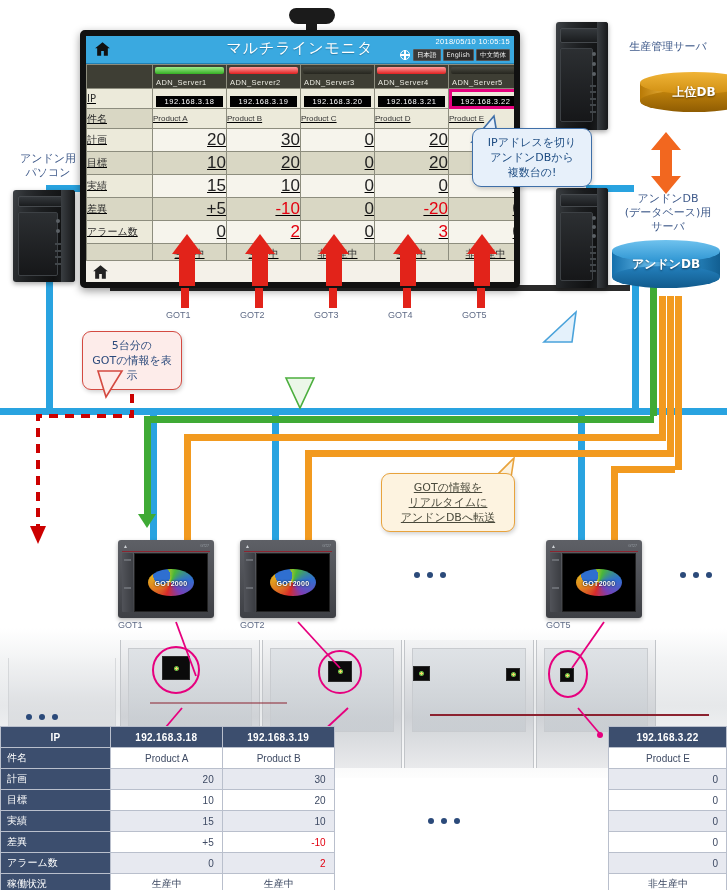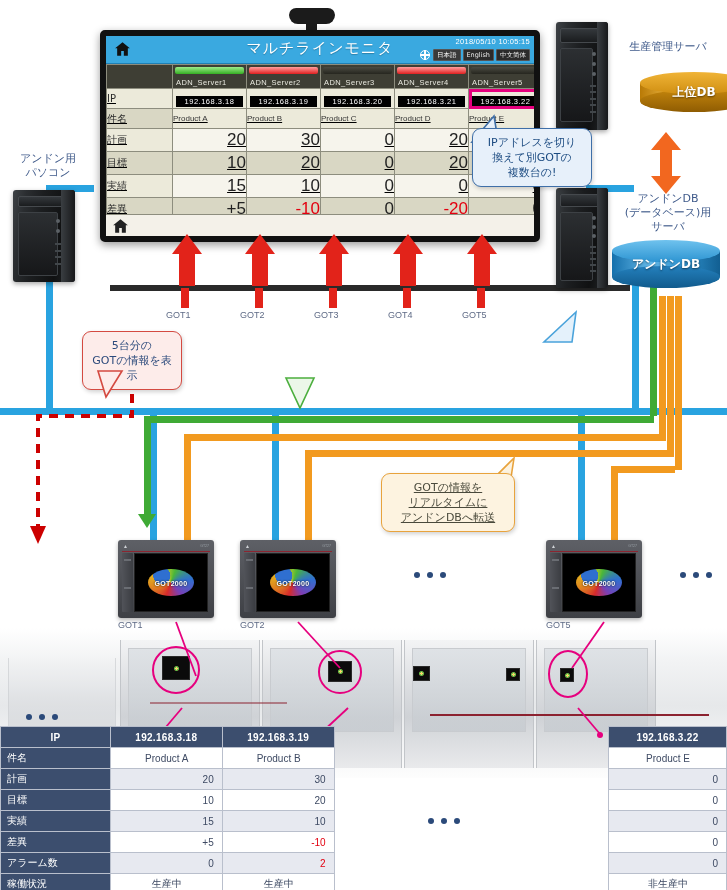--- a/index.html
+++ b/index.html
@@ -43,21 +43,21 @@
     text-shadow:0 1px 2px rgba(0,0,0,.5);
     font-family:"DejaVu Sans","Liberation Sans",sans-serif; }
   .db-orange .top { background:linear-gradient(180deg,#f0b437,#d08f12); }
   .db-orange .body { background:linear-gradient(90deg,#b97a06,#f5c251 35%,#d79a1a 65%,#8f5c02); }
   .db-orange .bot { background:linear-gradient(180deg,#c2840c,#8f5c02); }
   .db-blue .top { background:linear-gradient(180deg,#6fc2ee,#2e95d2); }
   .db-blue .body { background:linear-gradient(90deg,#1570ac,#63b8e8 35%,#2f93cf 65%,#125f92); }
   .db-blue .bot { background:linear-gradient(180deg,#2480bd,#115b8d); }
 
   
-  #monitor { position:absolute; left:100px; top:30px; width:440px; height:212px;
+  #monitor { position:absolute; left:80px; top:30px; width:440px; height:258px;
     background:#111; border:6px solid #111; border-radius:5px;
     box-shadow:0 3px 8px rgba(0,0,0,.4); }
   #mon-stand-pole { position:absolute; left:306px; top:16px; width:11px; height:20px; background:#1b1b1b; }
   #mon-stand-cap { position:absolute; left:289px; top:8px; width:46px; height:16px;
     background:#1b1b1b; border-radius:8px 8px 10px 10px; }
   #screen { position:absolute; inset:0; background:#f4f1e9; overflow:hidden; }
 
   .scr-header { height:28px; background:#3aa9e0; position:relative;
     border-bottom:1px solid #1f7fb3; }
   .scr-title { position:absolute; left:0; right:0; top:3px; text-align:center;
@@ -471,21 +471,21 @@
     <span class="gotlabel" style="left:206px;top:22px;">GOT3</span>
     <span class="gotlabel" style="left:280px;top:22px;">GOT4</span>
     <span class="gotlabel" style="left:354px;top:22px;">GOT5</span>
   </div>
 
   <svg class="tailsvg" style="left:468px;top:116px;width:40px;height:30px;">
     <path d="M26 0 L4 26 L30 24 Z" fill="#e7f0fa" stroke="#3f6fa8" stroke-width="1.6"></path>
   </svg>
   <div class="bubble blue" style="left:472px;top:128px;width:120px;">
     <div>IPアドレスを切り</div>
-    <div>換えて別GOTの</div>
+    <div>アンドンDBから</div>
     <div>複数台の!</div>
   </div>
 
   <div class="bubble red" style="left:82px;top:331px;width:100px;">
     <div>5台分の</div>
     <div>GOTの情報を表示</div>
   </div>
   <svg class="tailsvg" style="left:96px;top:371px;width:40px;height:30px;">
     <path d="M2 0 L26 0 L10 26 Z" fill="#fdecea" stroke="#d44a41" stroke-width="1.6"></path>
   </svg>

